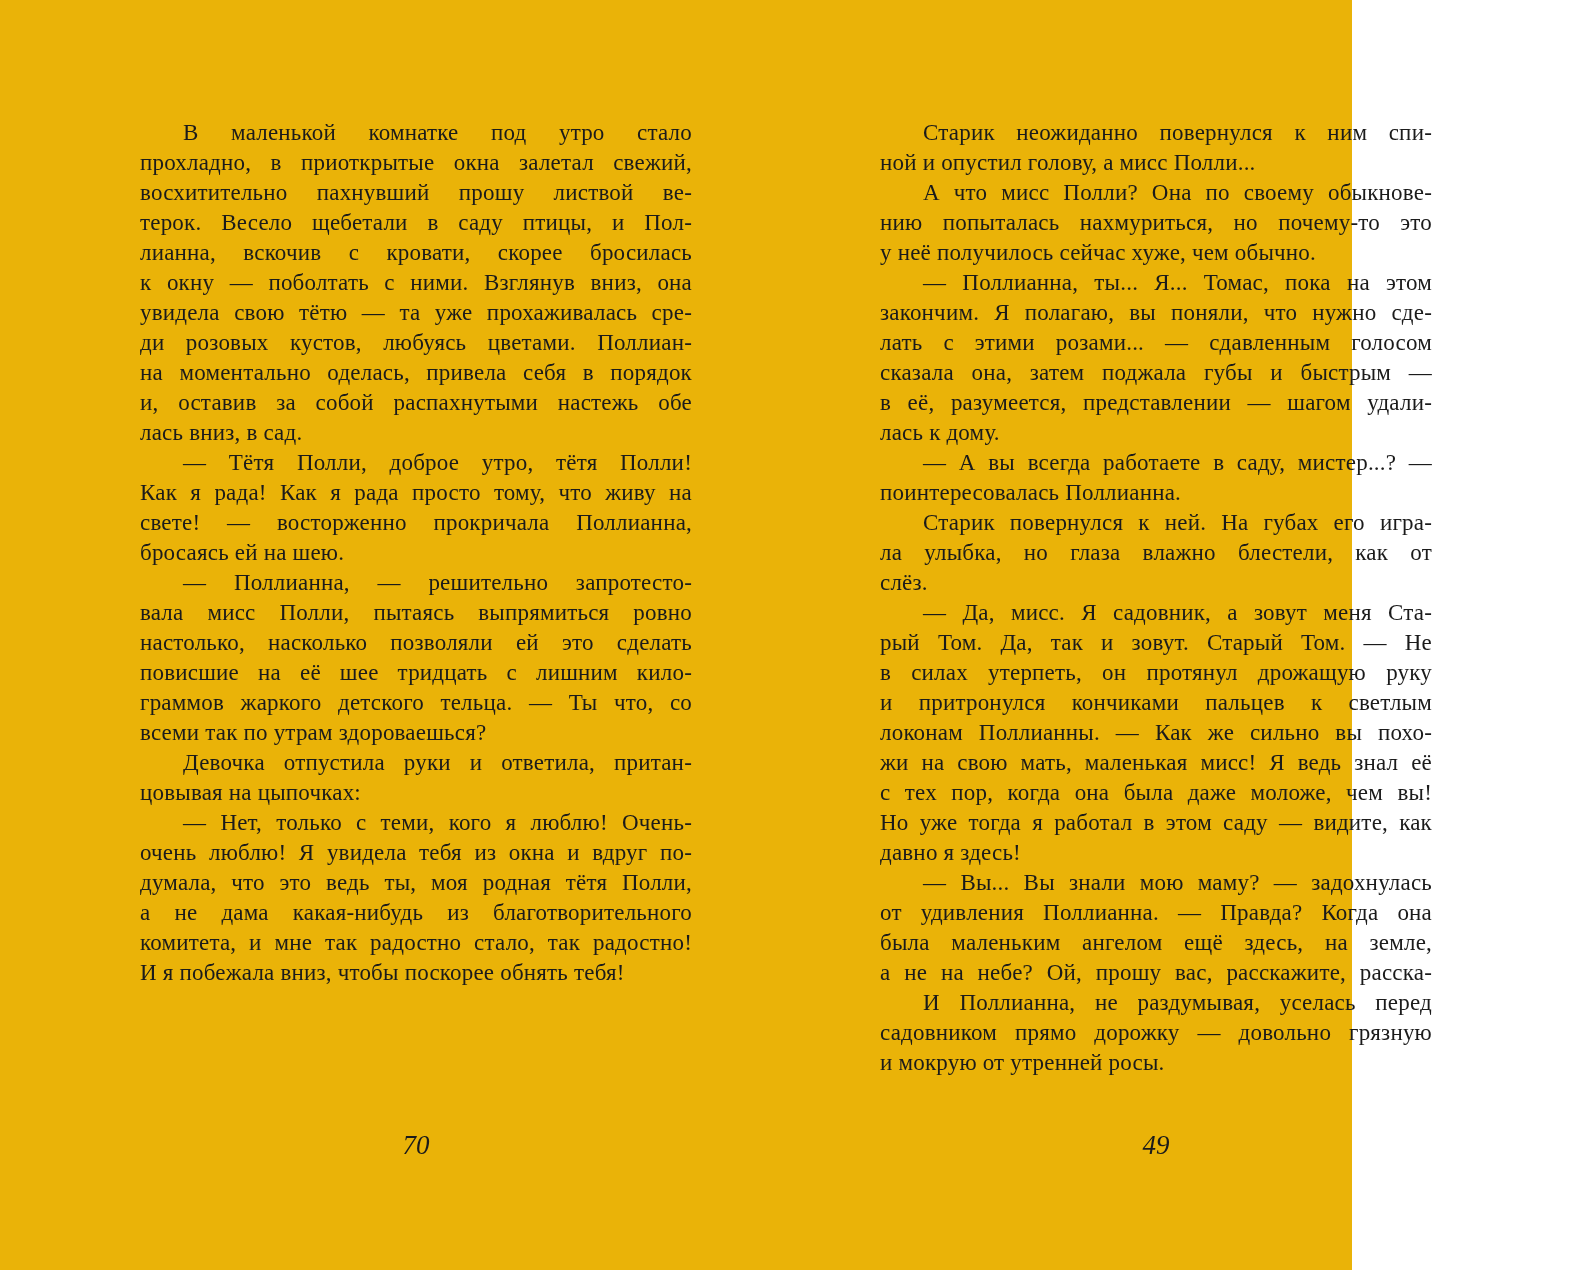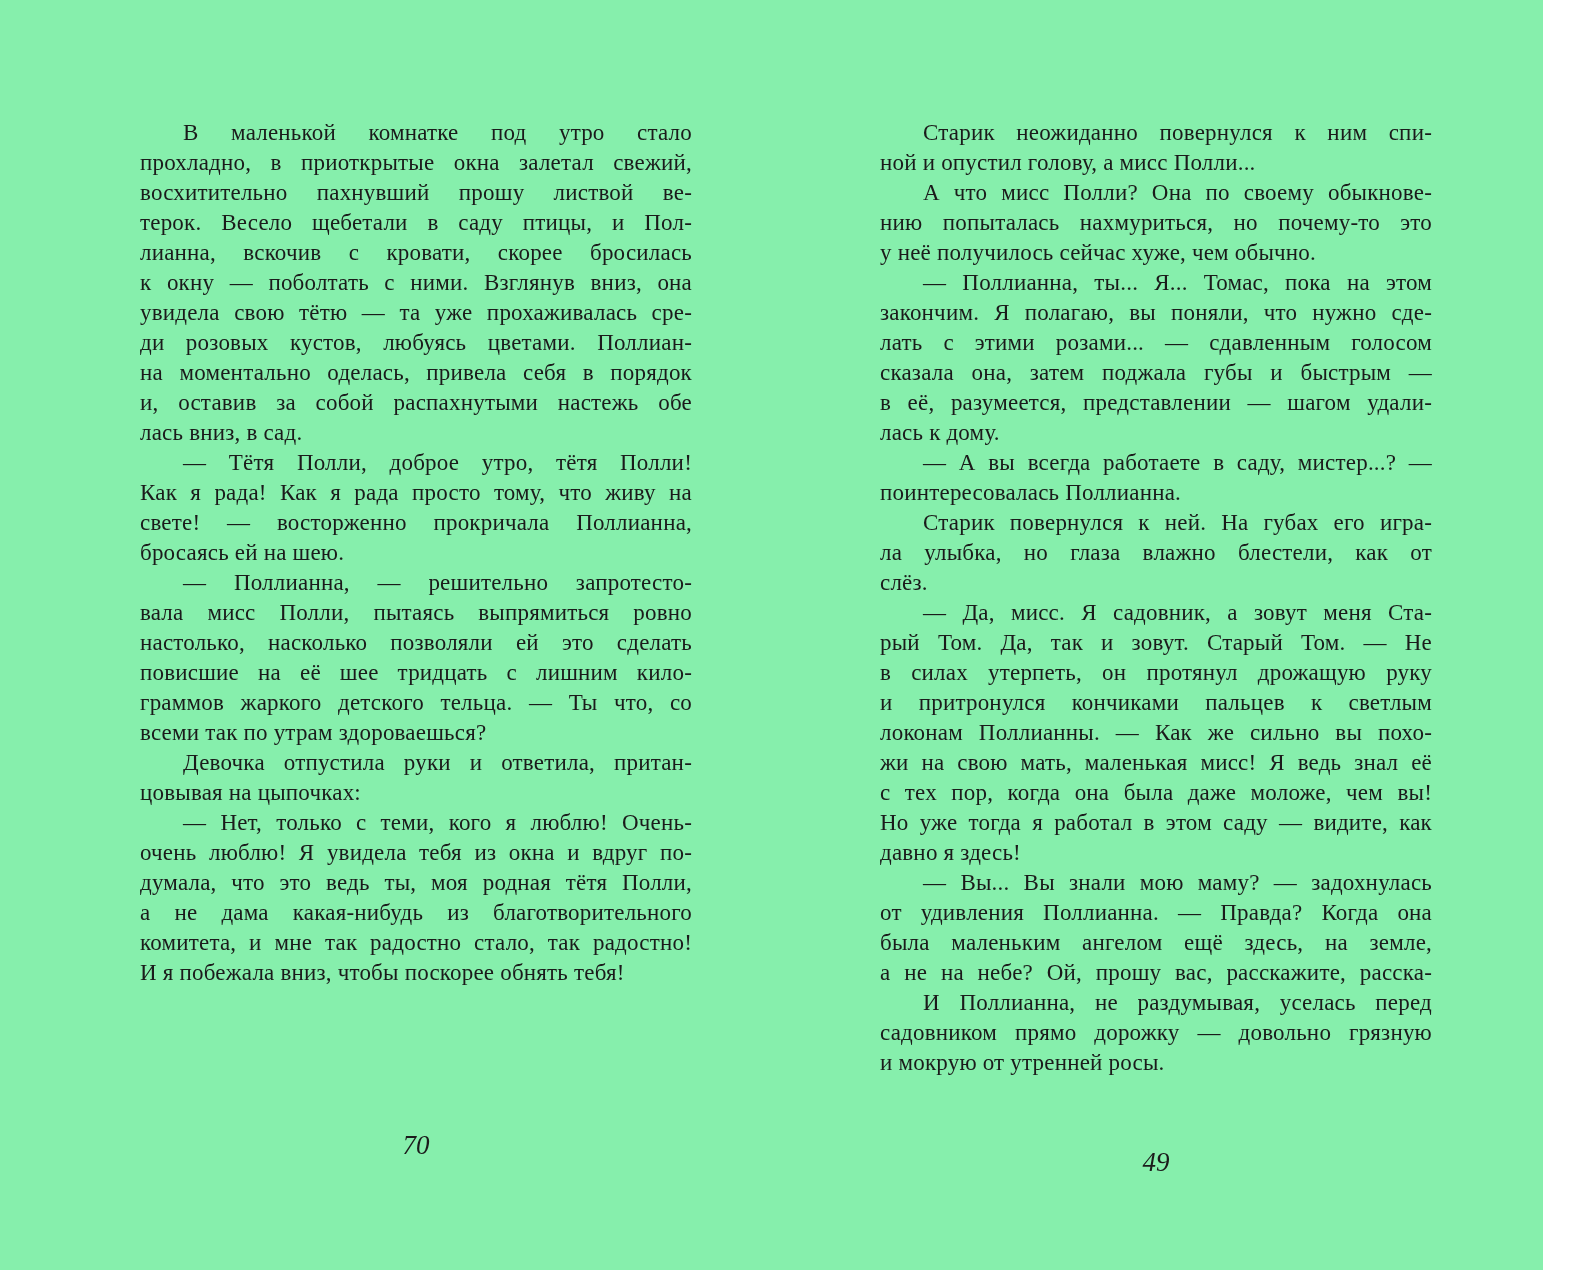--- a/index.html
+++ b/index.html
@@ -5,23 +5,23 @@
   html, body {
     margin: 0;
     padding: 0;
     width: 1572px;
     height: 1270px;
     background: #ffffff;
     overflow: hidden;
   }
   .spread {
     position: relative;
-    width: 1543px;
+    width: 1352px;
     height: 1270px;
-    background: #86efac;
+    background: #eab308;
     font-family: "Liberation Serif", serif;
     color: #1b1b1b;
   }
   .page-text {
     position: absolute;
     top: 118px;
     width: 552px;
   }
   .page-text.left  { left: 140px; }
   .page-text.right { left: 880px; }
@@ -41,21 +41,21 @@
     position: absolute;
     top: 1128px;
     width: 552px;
     text-align: center;
     font-style: italic;
     font-size: 27px;
     line-height: 34px;
     color: #1b1b1b;
   }
   .page-number.left  { left: 140px; }
-  .page-number.right { left: 880px; margin-top: 17px; }
+  .page-number.right { left: 880px; }
 </style>
 </head>
 <body>
 
 <div class="spread">
 
   <div class="page-text left">
       <div class="paragraph">
         <div class="line first">В маленькой комнатке под утро стало</div>
         <div class="line">прохладно, в приоткрытые окна залетал свежий,</div>

